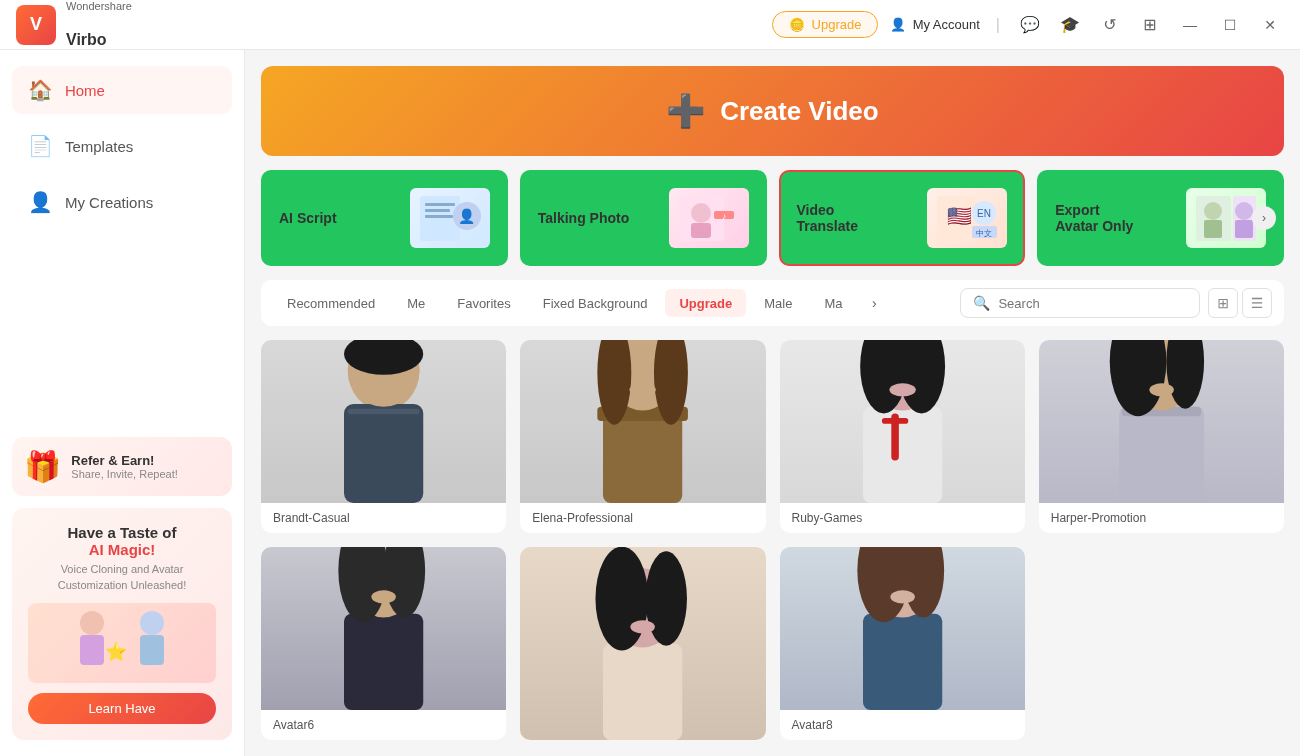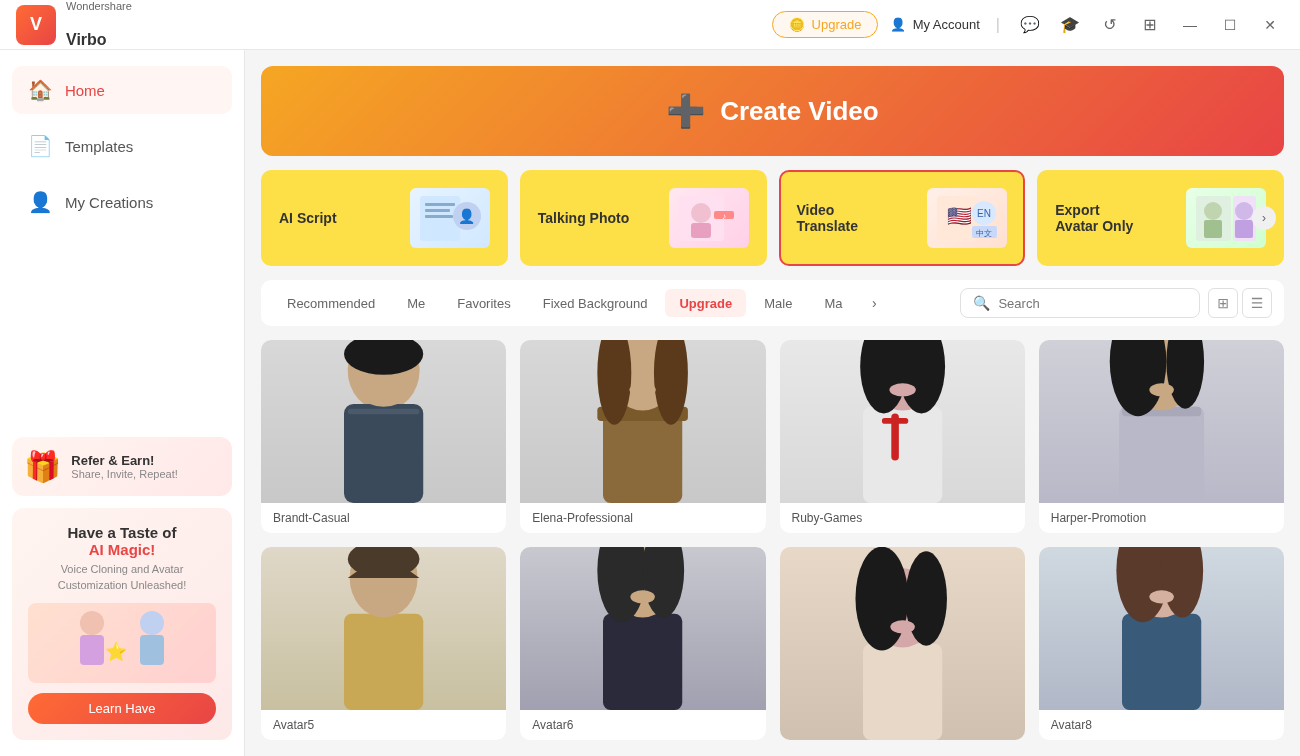--- a/index.html
+++ b/index.html
@@ -174,21 +174,21 @@
     .create-label { font-size: 26px; font-weight: bold; }
 
     
     .feature-cards {
       display: flex;
       gap: 12px;
       flex-shrink: 0;
     }
     .feature-card {
       flex: 1;
-      background: #fde047;
+      background: #22c55e;
       border-radius: 10px;
       padding: 16px;
       display: flex;
       align-items: center;
       gap: 12px;
       cursor: pointer;
       border: 2px solid transparent;
       position: relative;
       overflow: hidden;
     }
@@ -512,32 +512,20 @@
             <rect x="88" y="108" width="84" height="10" rx="4" fill="#a8a8b8"></rect>
             <ellipse cx="130" cy="70" rx="35" ry="42" fill="#c8a882"></ellipse>
             <ellipse cx="105" cy="60" rx="30" ry="58" fill="#1a1a1a"></ellipse>
             <ellipse cx="155" cy="60" rx="20" ry="50" fill="#1a1a1a"></ellipse>
             <ellipse cx="130" cy="90" rx="13" ry="7" fill="#c8a882"></ellipse>
           </svg>
         </div>
         <div class="avatar-name">Harper-Promotion</div>
       </div>
 
-      <div class="avatar-card">
-        <div class="avatar-placeholder" style="background:linear-gradient(180deg,#e0d8c8 0%,#c8c0a0 100%);height:210px;">
-          <svg width="100%" height="210" viewBox="0 0 260 210" preserveAspectRatio="xMidYMax meet">
-            <rect x="88" y="108" width="84" height="102" rx="8" fill="#c8a855"></rect>
-            <ellipse cx="130" cy="70" rx="36" ry="42" fill="#c8a882"></ellipse>
-            <ellipse cx="130" cy="50" rx="38" ry="20" fill="#4a3a2a"></ellipse>
-            <path d="M92 70 Q130 40 168 70" fill="#4a3a2a"></path>
-            <ellipse cx="130" cy="90" rx="14" ry="7" fill="#c8a882"></ellipse>
-          </svg>
-        </div>
-        <div class="avatar-name">Avatar5</div>
-      </div>
 
       <div class="avatar-card">
         <div class="avatar-placeholder" style="background:linear-gradient(180deg,#c8c8d0 0%,#a0a0b0 100%);height:210px;">
           <svg width="100%" height="210" viewBox="0 0 260 210" preserveAspectRatio="xMidYMax meet">
             <rect x="88" y="108" width="84" height="102" rx="8" fill="#2a2a3a"></rect>
             <ellipse cx="130" cy="70" rx="35" ry="42" fill="#c8a882"></ellipse>
             <ellipse cx="108" cy="62" rx="26" ry="55" fill="#2a2a2a"></ellipse>
             <ellipse cx="152" cy="62" rx="22" ry="50" fill="#2a2a2a"></ellipse>
             <ellipse cx="130" cy="90" rx="13" ry="7" fill="#c8a882"></ellipse>
           </svg>

